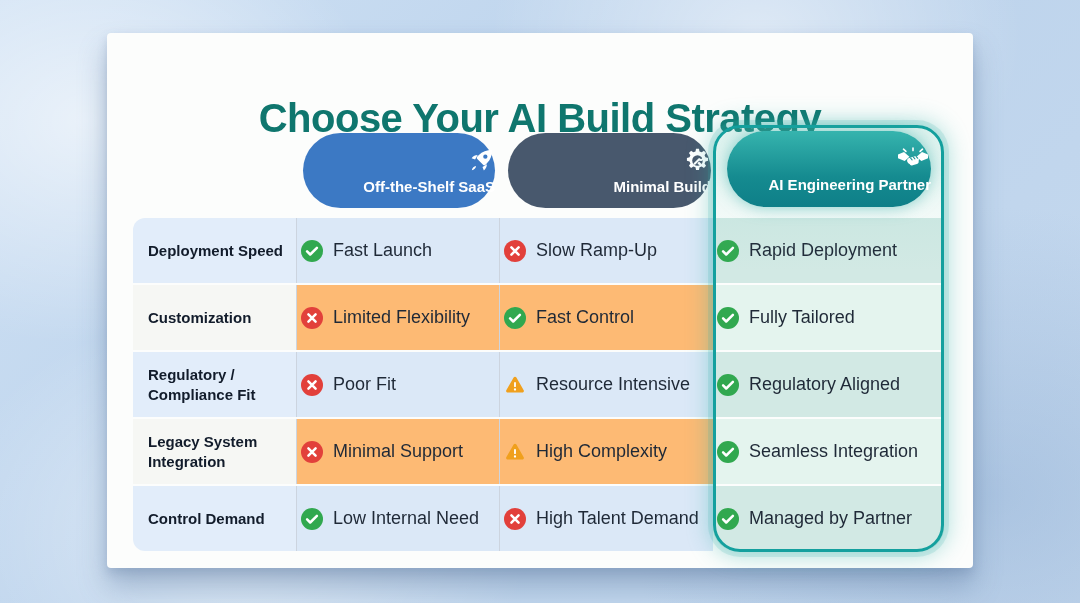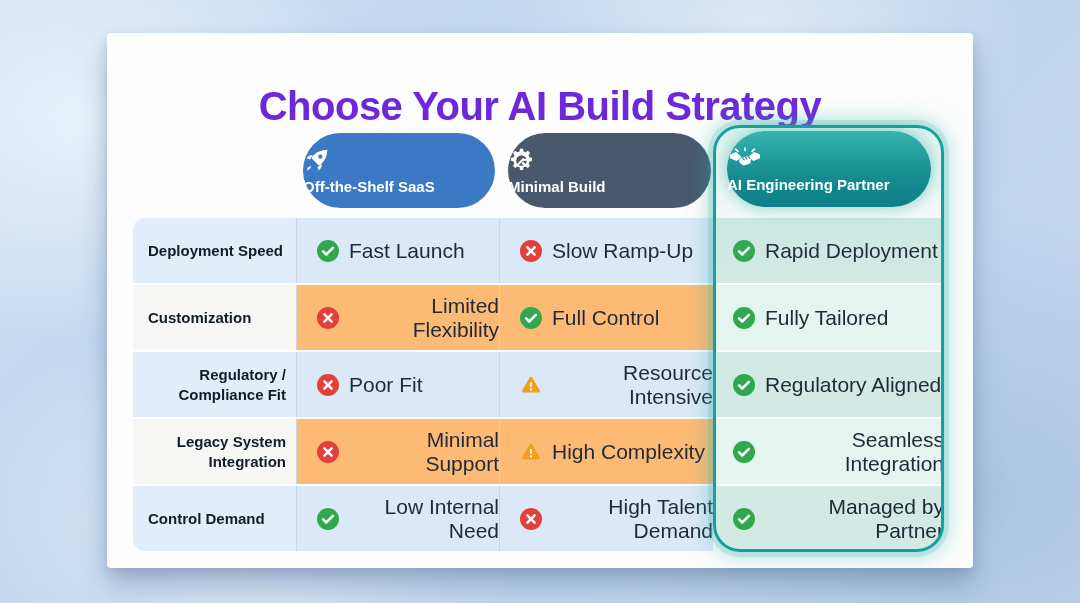--- a/index.html
+++ b/index.html
@@ -7,44 +7,44 @@
   .stage{position:relative;width:1080px;height:603px;
     background:
       radial-gradient(420px 320px at 8% 20%, rgba(255,255,255,.6), rgba(255,255,255,0) 70%),
       radial-gradient(380px 300px at 70% 6%, rgba(255,255,255,.5), rgba(255,255,255,0) 70%),
       radial-gradient(420px 320px at 22% 88%, rgba(255,255,255,.5), rgba(255,255,255,0) 70%),
       radial-gradient(520px 400px at 92% 82%, rgba(140,172,210,.45), rgba(140,172,210,0) 72%),
       linear-gradient(135deg,#cfe1f4 0%,#bcd3ec 45%,#c6d9ee 100%);}
   .card{position:absolute;left:107px;top:33px;width:866px;height:535px;
     background:#fcfdfc;border-radius:4px;
     box-shadow:0 18px 28px rgba(96,124,162,.45),0 5px 10px rgba(96,124,162,.25);}
-  .title{position:absolute;left:0;top:51px;width:100%;margin:0;text-align:center;
-    font-size:40px;font-weight:bold;letter-spacing:-.5px;color:#6d28d9;}
+  .title{position:absolute;left:0;top:63px;width:100%;margin:0;text-align:center;
+    font-size:40px;font-weight:bold;letter-spacing:-.5px;color:#0f766e;}
   
   .pill{position:absolute;height:75px;border-radius:38px;display:flex;flex-direction:column;
-    align-items:flex-start;justify-content:center;gap:3px;color:#fff;font-weight:bold;font-size:15px;}
+    align-items:flex-end;justify-content:center;gap:3px;color:#fff;font-weight:bold;font-size:15px;}
   .pill .plabel{white-space:nowrap;}
   .pill1{left:196px;top:100px;width:192px;background:#3c79c4;}
   .pill2{left:401px;top:100px;width:203px;background:#48586d;}
   .pill3{left:620px;top:98px;width:204px;height:76px;z-index:5;
     background:linear-gradient(180deg,#36b4ae 0%,#158b90 60%,#0e7f88 100%);
     box-shadow:0 0 16px rgba(42,170,162,.55);}
   .picon{display:flex;align-items:center;justify-content:center;height:28px;}
   
   .outline{position:absolute;left:606px;top:92px;width:231px;height:427px;z-index:4;
     border:3px solid #14a09e;border-radius:27px;pointer-events:none;box-sizing:border-box;
     background:linear-gradient(180deg,rgba(110,205,190,.22),rgba(110,205,190,.05) 24%,rgba(110,205,190,0) 34%);
     box-shadow:0 0 0 5px rgba(47,176,168,.16),0 0 22px 4px rgba(47,176,168,.38);}
   
   .table{position:absolute;left:26px;top:185px;display:grid;z-index:1;
     grid-template-columns:163px 203px 214px 231px;grid-auto-rows:65px;gap:2px 0;}
-  .cell{box-sizing:border-box;display:flex;align-items:center;text-align:right;}
+  .cell{box-sizing:border-box;display:flex;align-items:center;}
   .cell.label{padding-left:15px;padding-right:10px;font-weight:bold;font-size:15px;
     line-height:1.32;color:#121c2b;}
-  .cell.data{gap:10px;padding-left:20px;font-size:21px;color:#1f2937;}
+  .cell.data{gap:10px;padding-left:4px;font-size:18px;color:#1f2937;}
   .cell.c0,.cell.c1{border-left:1px solid #ccd4df;}
   .odd.label{background:#e2edfa;}
   .odd.data{background:#dbe8f7;}
   .even.label{background:#f6f7f4;}
   .even.data{background:#fdba74;}
   .odd.partner{background:#d2e9e4;}
   .even.partner{background:#e4f4ee;}
   .tl{border-top-left-radius:12px;}
   .bl{border-bottom-left-radius:12px;}
   .br{border-bottom-left-radius:24px;border-bottom-right-radius:24px;}
@@ -141,21 +141,21 @@
           </span>
           <span>Limited Flexibility</span>
         </div>
         <div class="cell data even c1">
           <span class="sicon">
             <svg width="22" height="22" viewBox="0 0 22 22">
               <circle cx="11" cy="11" r="11" fill="#31a84f"></circle>
               <path d="M6.1 11.4l3.1 3.1 6.7-6.7" stroke="#fff" stroke-width="2.5" fill="none" stroke-linecap="round" stroke-linejoin="round"></path>
             </svg>
           </span>
-          <span>Full Control</span>
+          <span>Fast Control</span>
         </div>
         <div class="cell data even c2 partner">
           <span class="sicon">
             <svg width="22" height="22" viewBox="0 0 22 22">
               <circle cx="11" cy="11" r="11" fill="#31a84f"></circle>
               <path d="M6.1 11.4l3.1 3.1 6.7-6.7" stroke="#fff" stroke-width="2.5" fill="none" stroke-linecap="round" stroke-linejoin="round"></path>
             </svg>
           </span>
           <span>Fully Tailored</span>
         </div>

